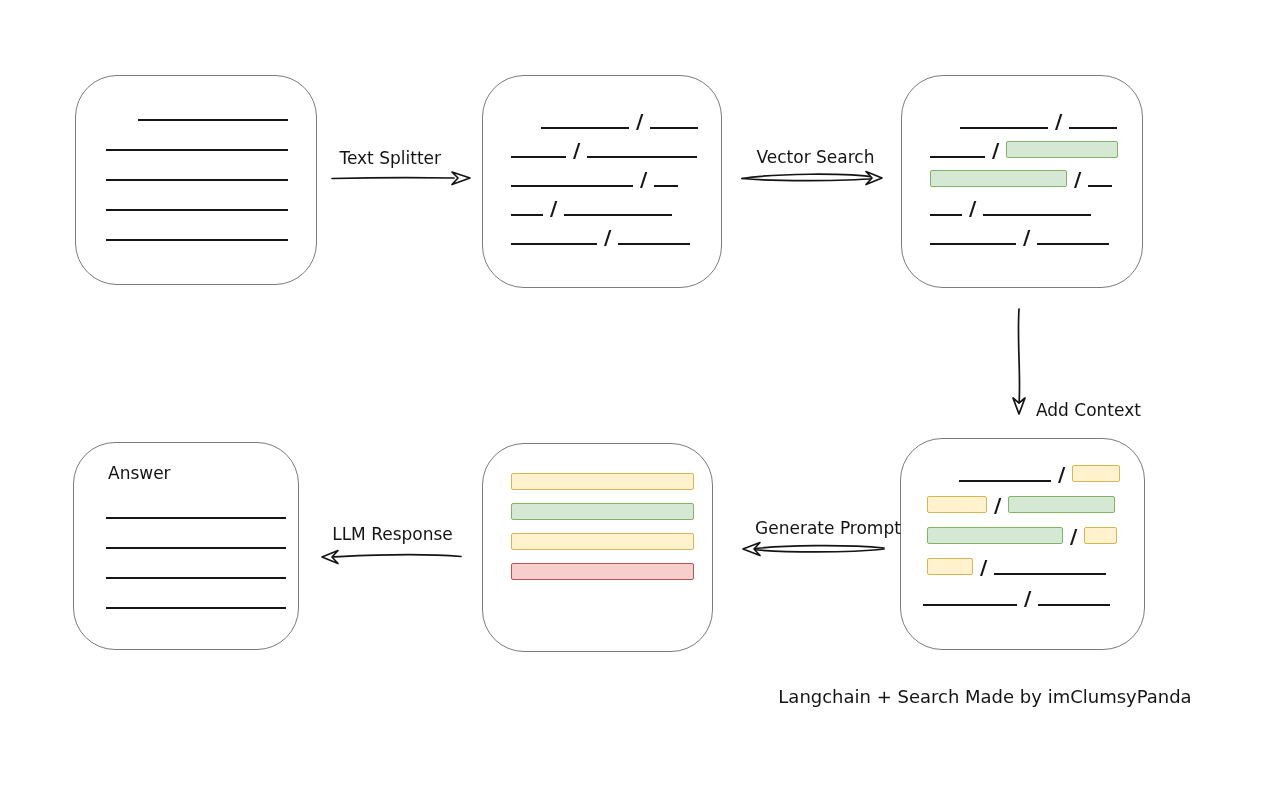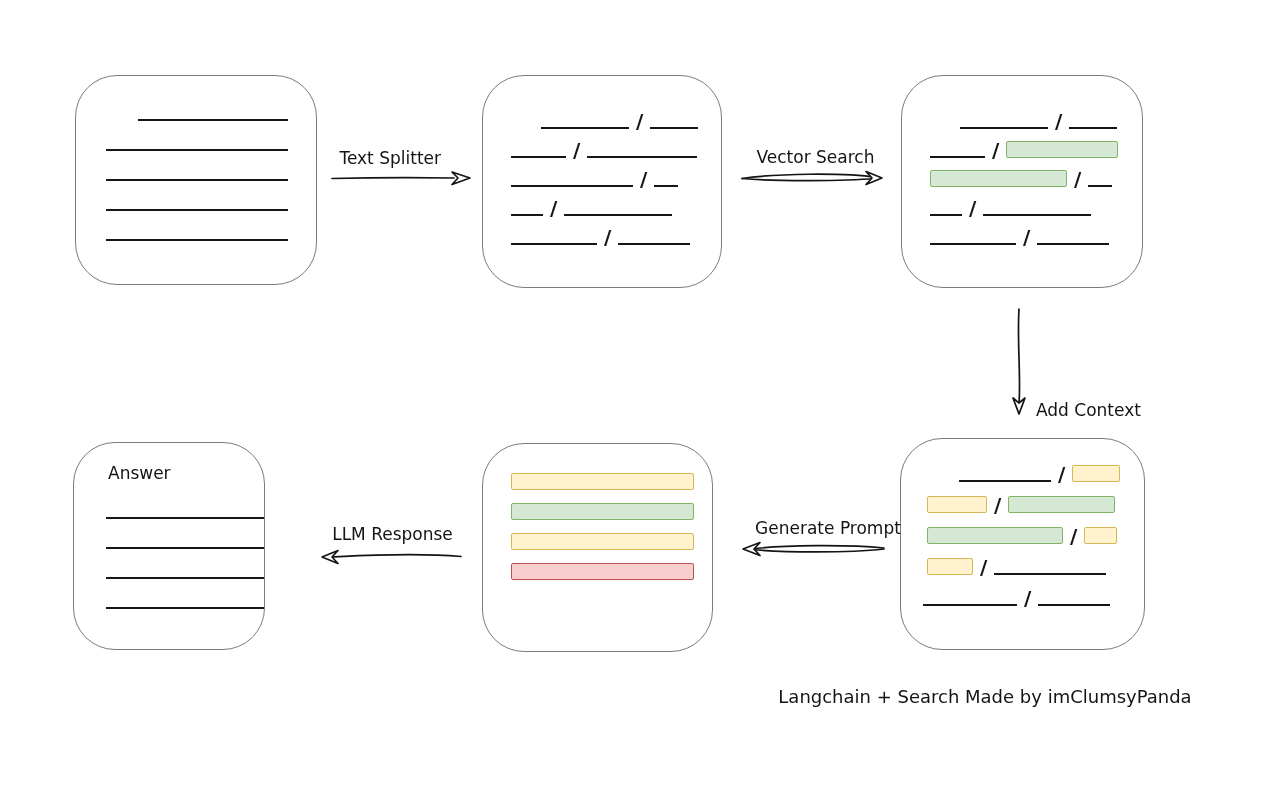--- a/index.html
+++ b/index.html
@@ -162,21 +162,21 @@
           </div>
         </div>
       <div style="margin-top:0;--pitch:30px;" class="center-rows">
           <div class="seg-row center">
             <span class="seg-bar red" style="width: 183px;"></span>
           </div>
         </div>
     </div>
   </div>
 
-  <div class="box" style="left:73px;top:442px;width:192px;height:208px;">
+  <div class="box" style="left:73px;top:442px;width:226px;height:208px;">
     <div class="pad" style="padding-top:20px;">
       <div class="box-label" style="margin-left:34px;">Answer</div>
       <div style="margin-top:6px;--pitch:30px;">
           <div class="seg-row" style="margin-left: 32px;">
             <span class="seg-line" style="width: 180px;"></span>
           </div>
           <div class="seg-row" style="margin-left: 32px;">
             <span class="seg-line" style="width: 180px;"></span>
           </div>
           <div class="seg-row" style="margin-left: 32px;">

